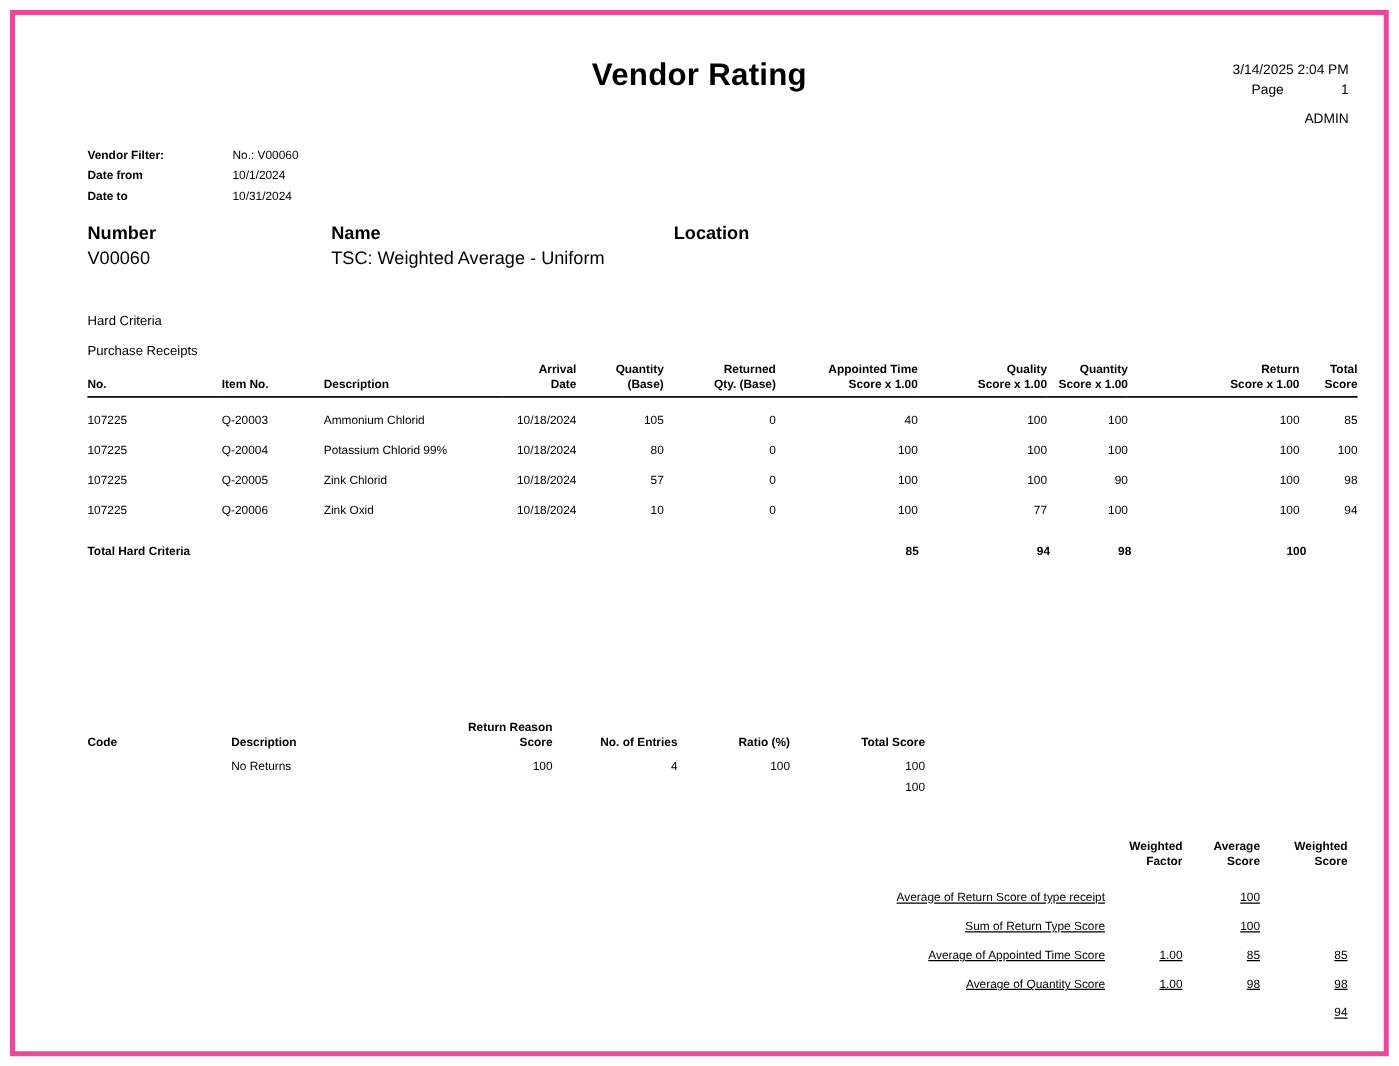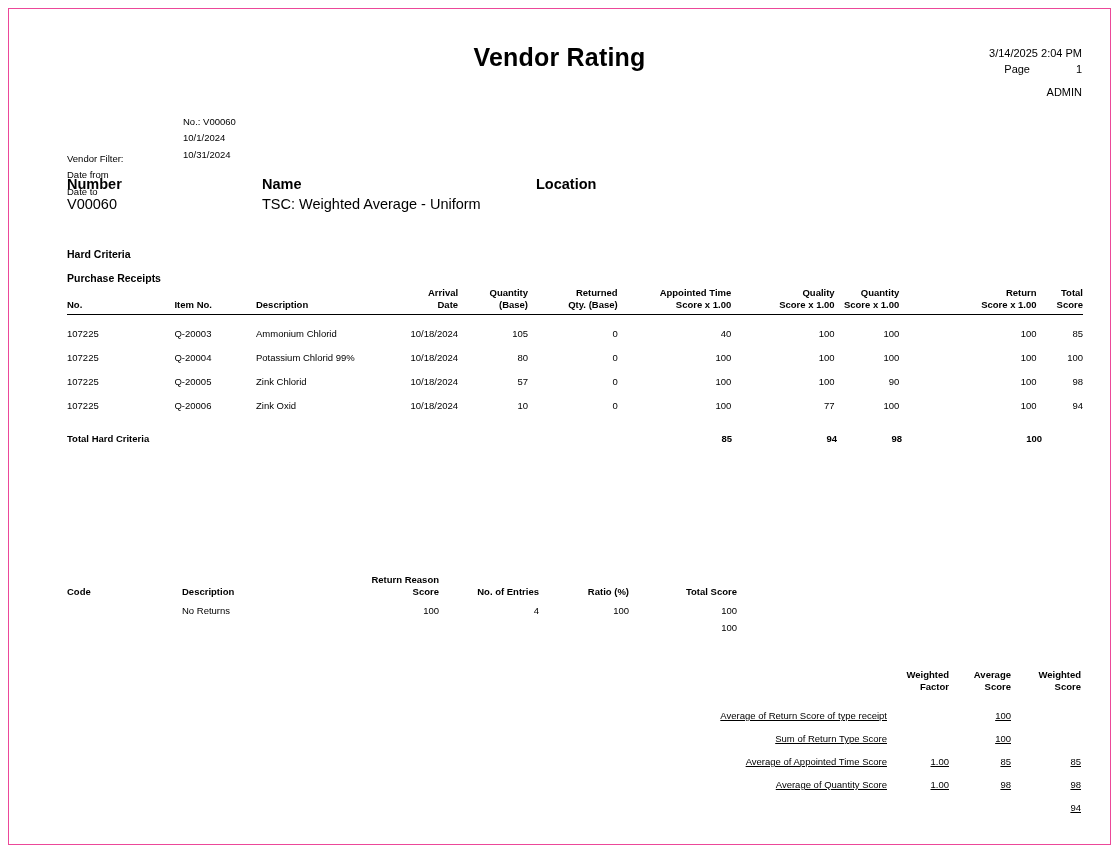--- a/index.html
+++ b/index.html
@@ -19,21 +19,21 @@
     box-sizing: border-box;
     overflow: hidden;
   }
   #sheet {
     position: absolute;
     left: 8px;
     top: 8px;
     width: 1103px;
     height: 837px;
     background: #ffffff;
-    border: 1px solid #ec4899;
+    border: 4px solid #ec4899;
     box-sizing: border-box;
   }
   .abs { position: absolute; }
 
   
   .doc-title {
     left: 0; right: 0; top: 34px;
     text-align: center;
     font-size: 25px;
     font-weight: bold;
@@ -52,22 +52,21 @@
   }
   .meta-date { top: 38px; }
   .meta-page-label { top: 54px; right: 80px; text-align: left;}
   .meta-page-value { top: 54px; }
   .meta-user { top: 77px; }
 
   
   .filter-label {
     left: 58px;
     font-size: 9.5px;
-    font-weight: normal;
-    margin-top: 37px;
+    font-weight: bold;
   }
   .filter-value {
     left: 174px;
     font-size: 9.5px;
   }
   .f1 { top: 107px; }
   .f2 { top: 123px; }
   .f3 { top: 140px; }
 
   
@@ -81,21 +80,21 @@
     top: 187px;
   }
   .col-number { left: 58px; }
   .col-name   { left: 253px; }
   .col-location { left: 527px; }
 
   
   .section-head {
     left: 58px;
     font-size: 10.5px;
-    font-weight: bold;
+    font-weight: normal;
   }
   .sh-hard { top: 239px; }
   .sh-pr   { top: 263px; }
 
   
   table.grid {
     position: absolute;
     border-collapse: collapse;
     font-size: 9.5px;
   }

